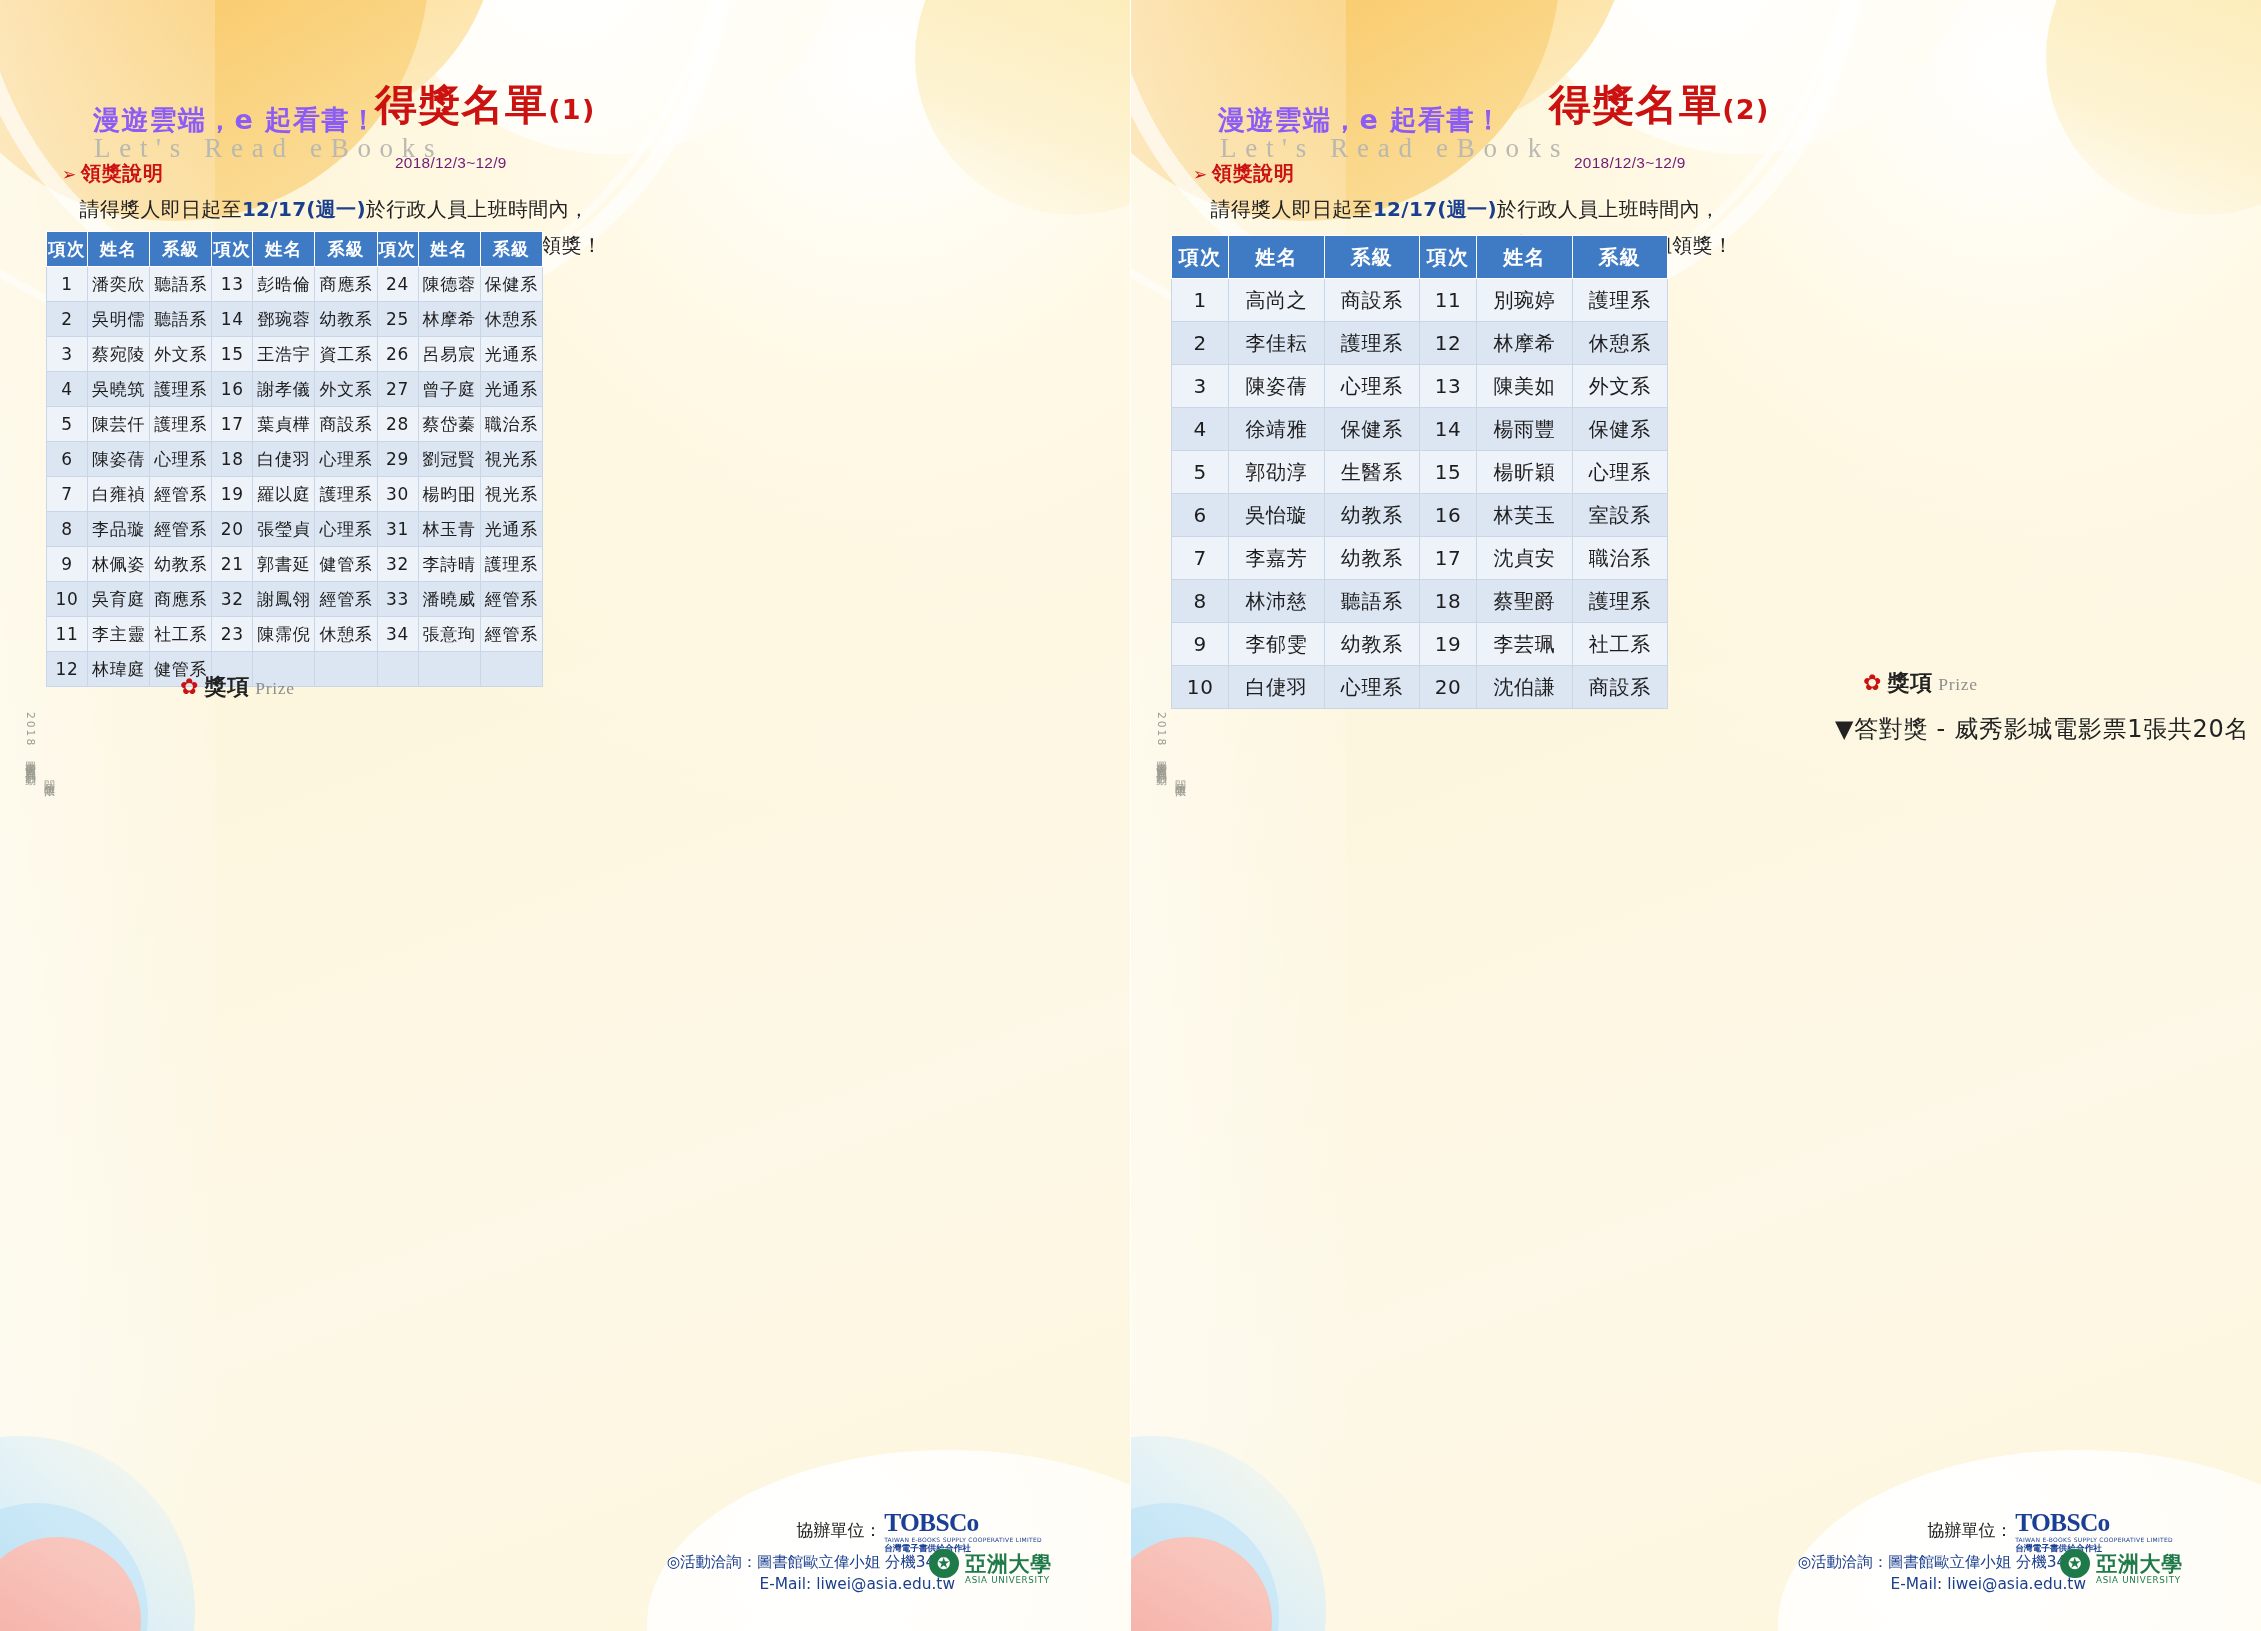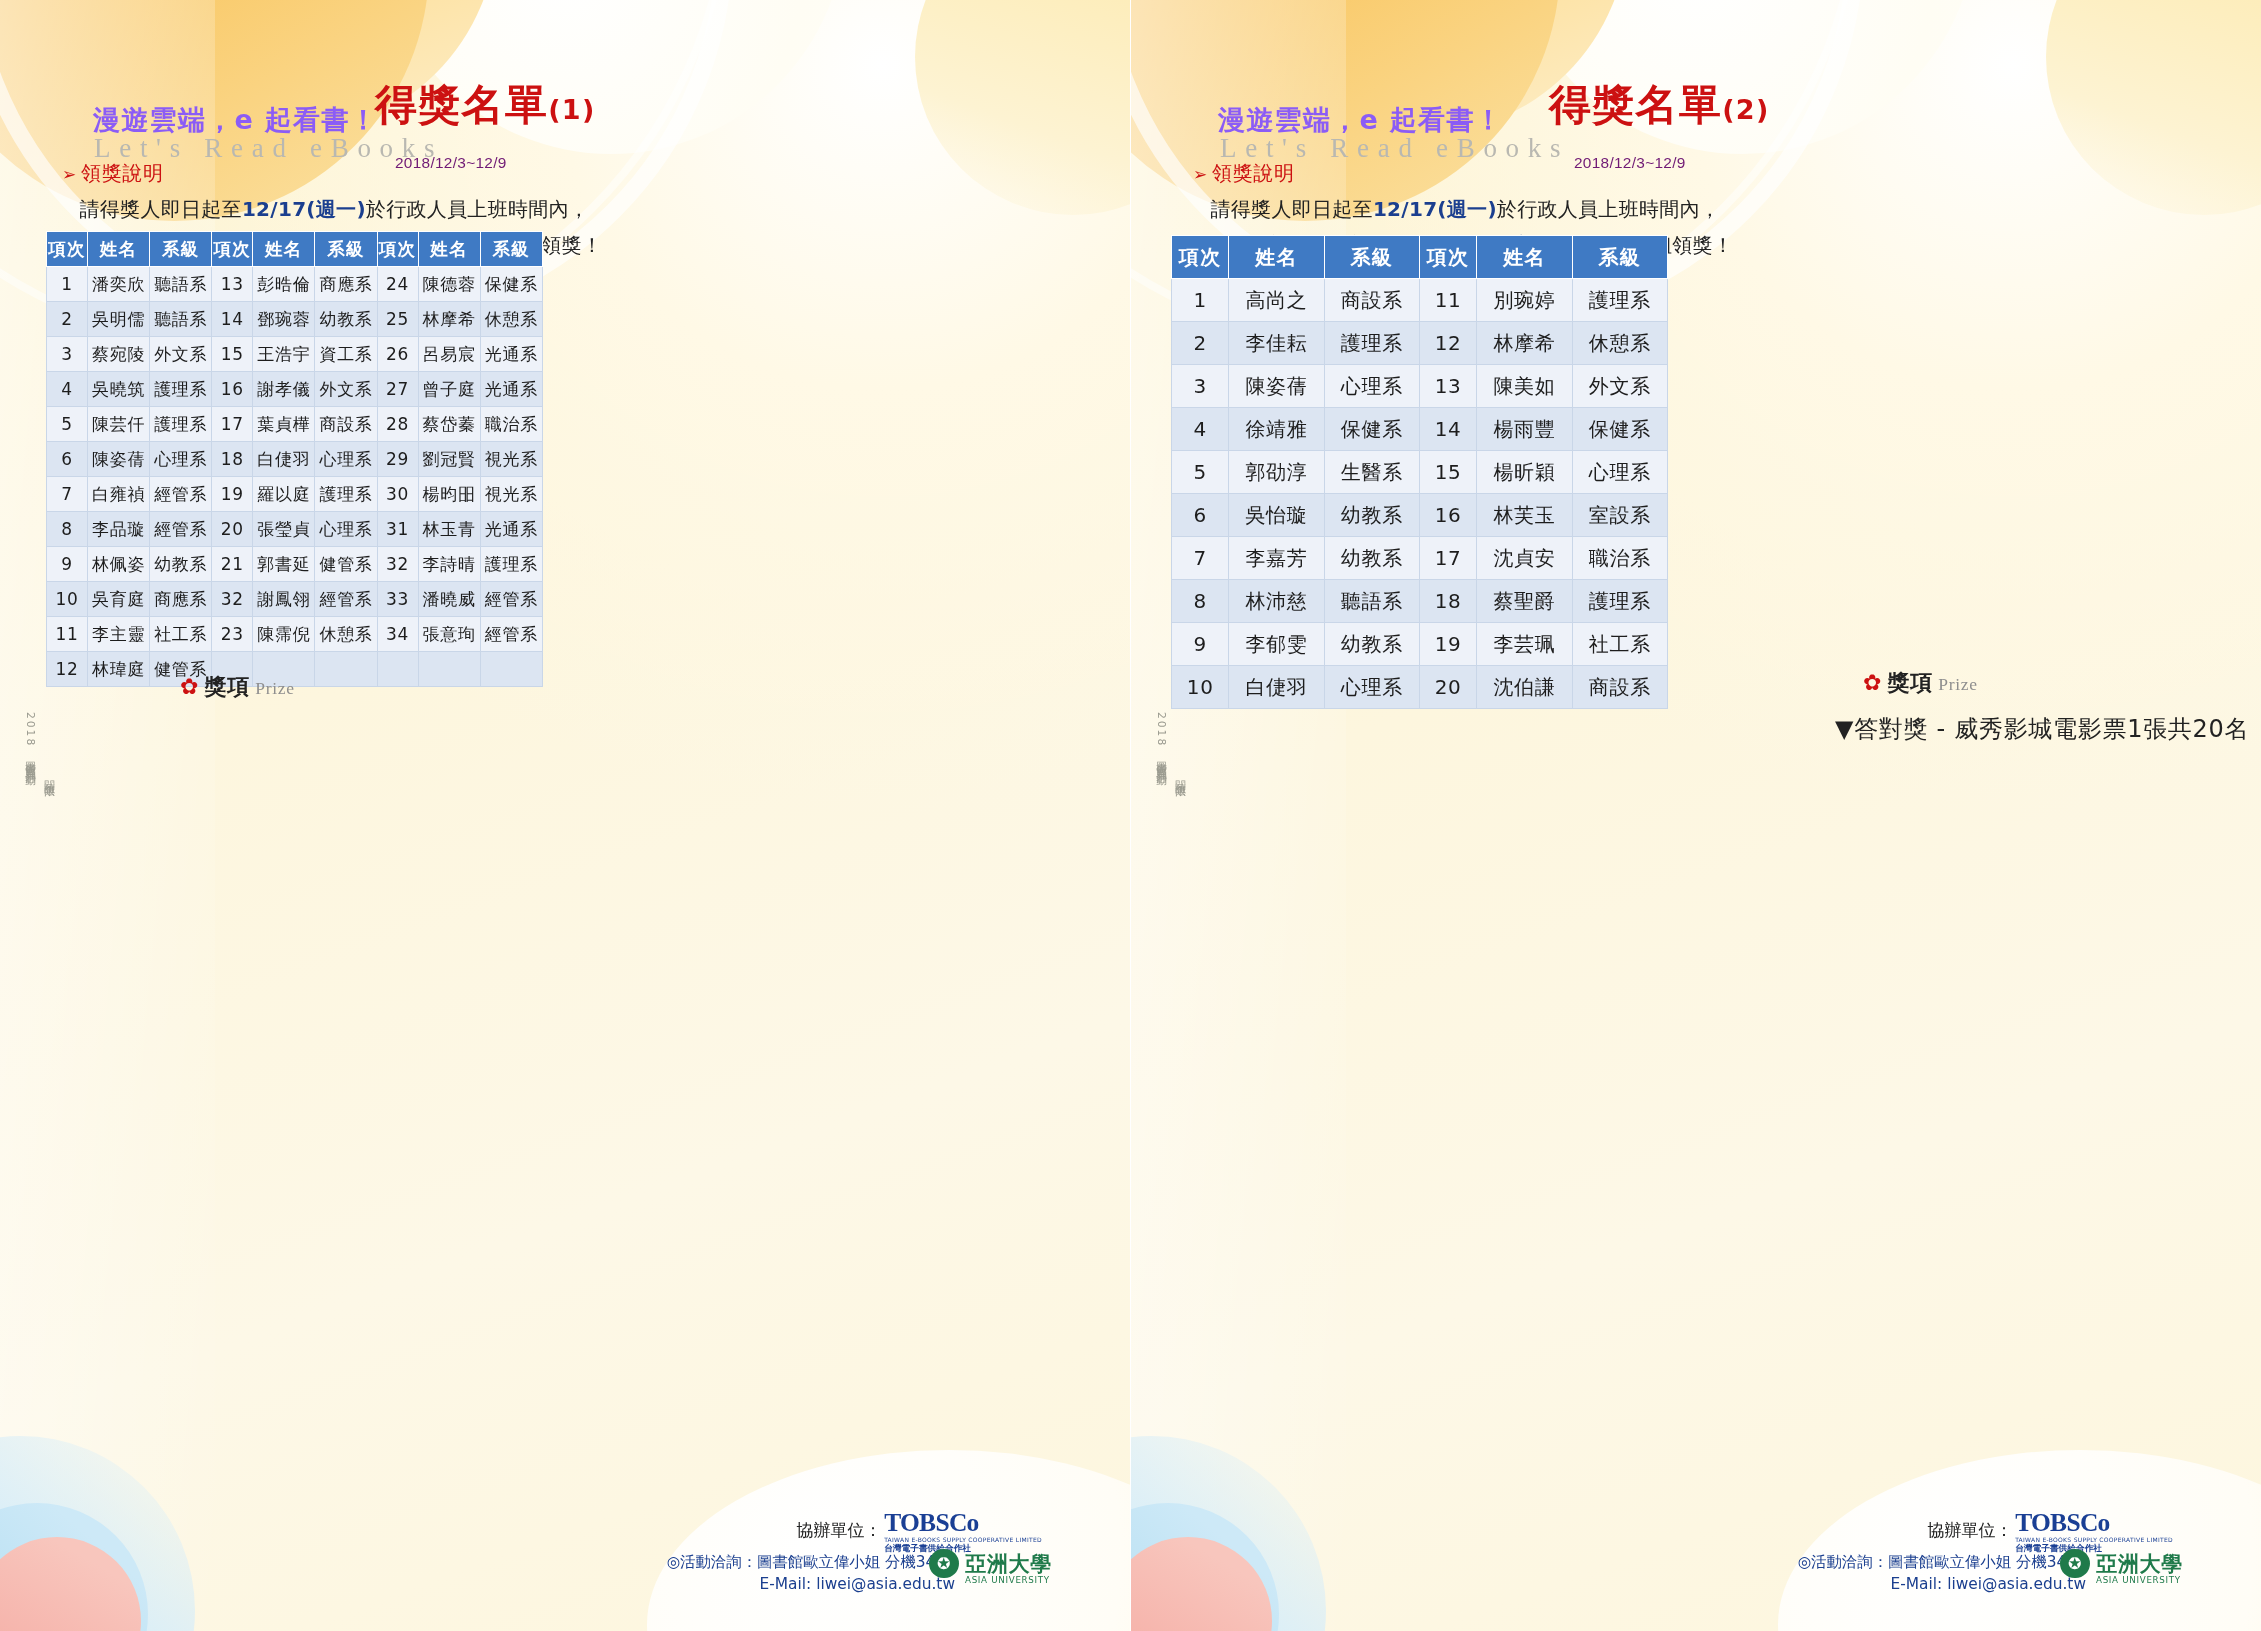--- a/index.html
+++ b/index.html
@@ -95,21 +95,21 @@
     font-family:"Liberation Sans",sans-serif;
   }
   .sheet.right .title-cn{left:87px;}
   .sheet.right .title-en{left:89px;}
   .sheet.right .title-award{left:418px;}
   .sheet.right .date{left:443px;}
 
   
   .notice{position:absolute;left:62px;top:160px;width:1007px;}
   .notice-head{
-    font-size:20px;font-weight:normal;color:#cc1111;letter-spacing:0.7px;
+    font-size:20px;font-weight:bold;color:#cc1111;letter-spacing:0.7px;
   }
   .notice-head .tri{font-size:17px;margin-right:4px;}
   .notice-line{
     margin-top:6.7px;margin-left:17.5px;
     font-size:20px;color:#1b3f8f;font-weight:bold;letter-spacing:0.3px;line-height:1.5;
   }
   .notice-line .dark{color:#222;font-weight:bold;}
   .notice-line .plain{color:#222;font-weight:normal;}
 
   

